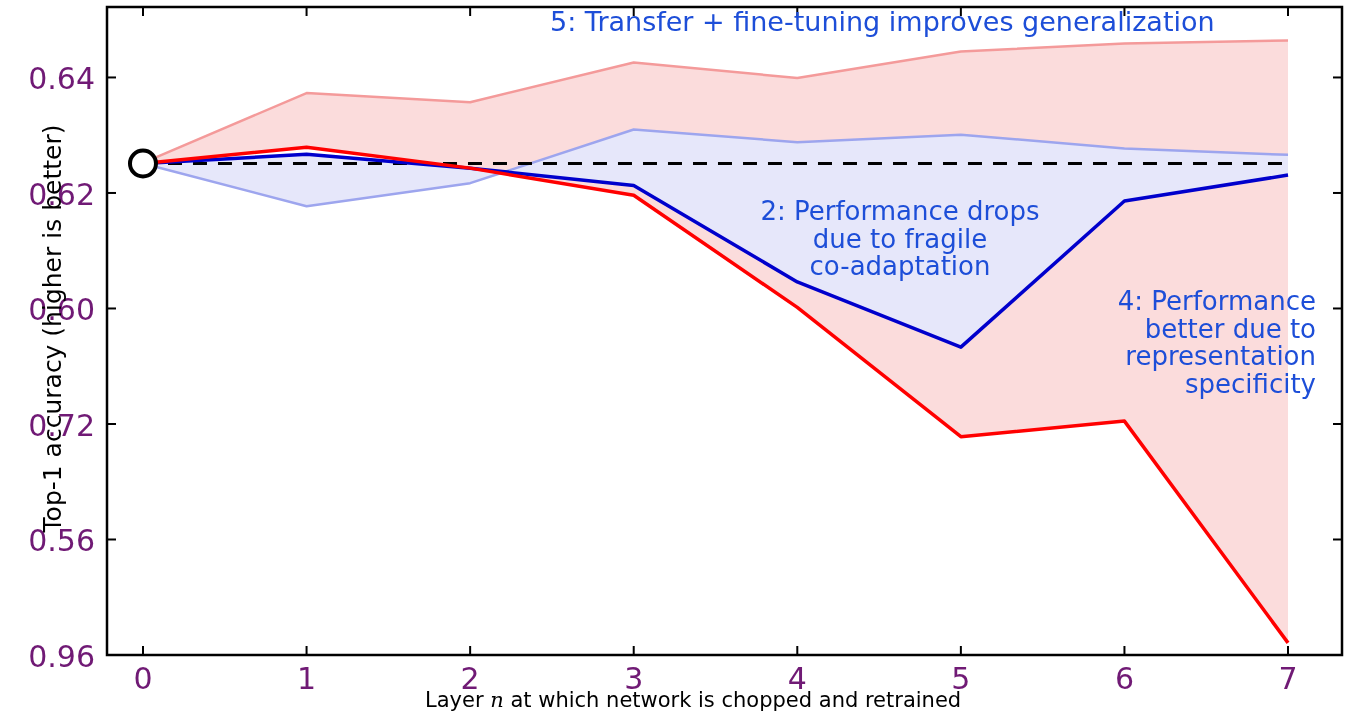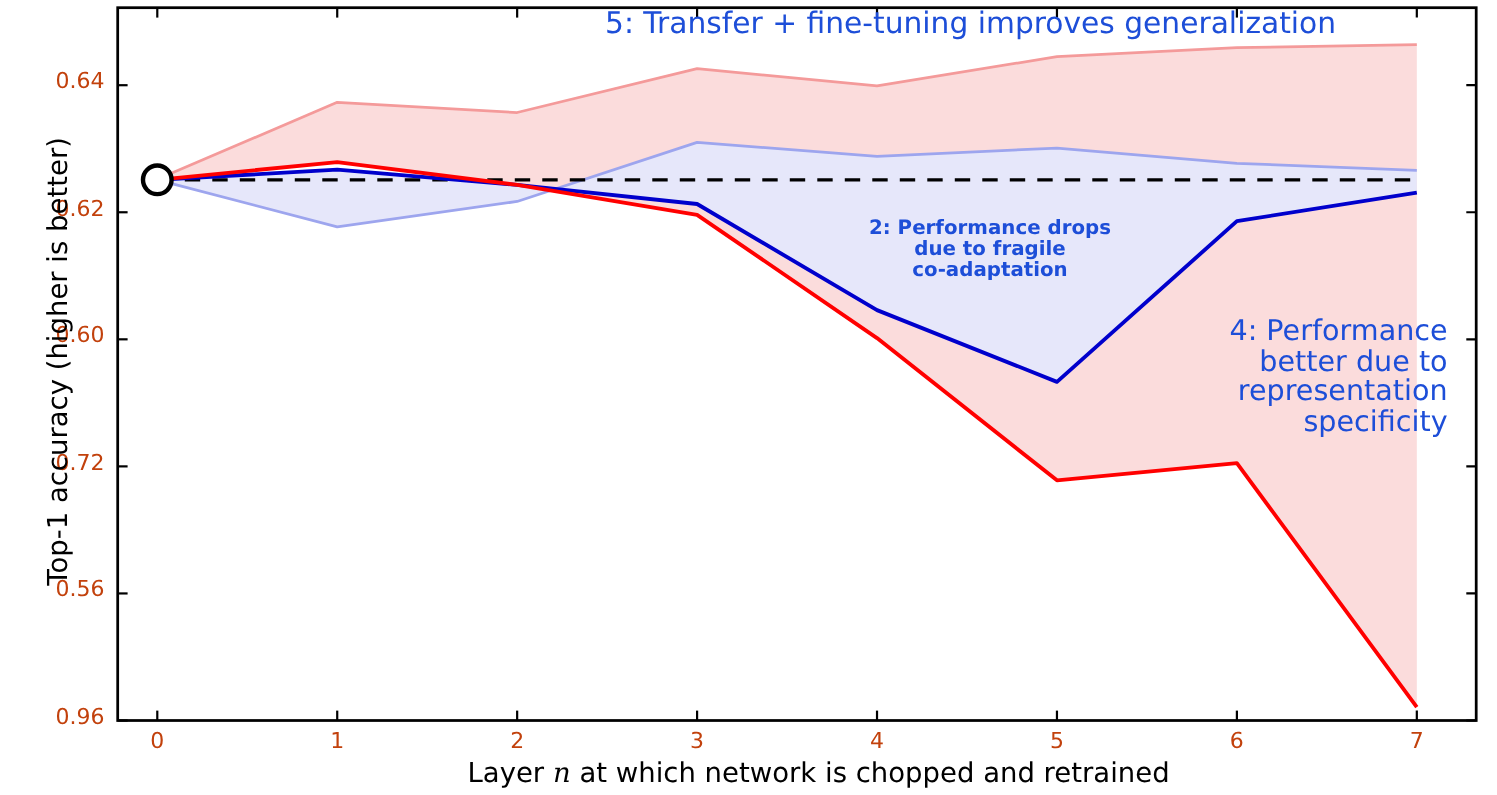--- a/index.html
+++ b/index.html
@@ -4,30 +4,30 @@
 <style>
   html,body{margin:0;padding:0;background:#ffffff;}
   body{width:1361px;height:723px;overflow:hidden;
        font-family:"DejaVu Sans","Liberation Sans",sans-serif;}
   #figure{position:relative;width:1361px;height:723px;background:#fff;}
   #plotsvg{position:absolute;left:0;top:0;width:1361px;height:723px;}
   .anno{position:absolute;color:#1d4ed8;white-space:pre;line-height:1.06;
         font-family:"DejaVu Sans","Liberation Sans",sans-serif;}
   #anno5{left:550px;top:8px;font-size:27px;}
   #anno3{left:548px;top:108px;font-size:27px;}
-  #anno2{left:745px;top:198px;font-size:18px;text-align:center;width:310px;font-weight:bold;}
+  #anno2{left:745px;top:198px;font-size:26px;text-align:center;width:310px;}
   #anno4{left:1016px;top:288px;font-size:26px;text-align:right;width:300px;}
-  .tickl{position:absolute;font-size:20px;color:#c2410c;
+  .tickl{position:absolute;font-size:30px;color:#701a75;
          font-family:"DejaVu Sans","Liberation Sans",sans-serif;}
   .ytickl{text-align:right;width:90px;}
   .xtickl{text-align:center;width:60px;}
   #ylabel{position:absolute;left:-208px;top:314px;width:520px;text-align:center;
           font-size:25px;color:#000;transform:rotate(-90deg);
           font-family:"DejaVu Sans","Liberation Sans",sans-serif;}
-  #xlabel{position:absolute;left:425px;top:688px;font-size:25px;color:#000;
+  #xlabel{position:absolute;left:425px;top:688px;font-size:21px;color:#000;
           font-family:"DejaVu Sans","Liberation Sans",sans-serif;}
   #xlabel i{font-family:"DejaVu Serif","Liberation Serif",serif;font-style:italic;}
 </style>
 </head>
 <body>
 
 <div id="figure">
 
   <svg id="plotsvg" viewBox="0 0 1361 723" preserveAspectRatio="none">
     <g id="fills">

